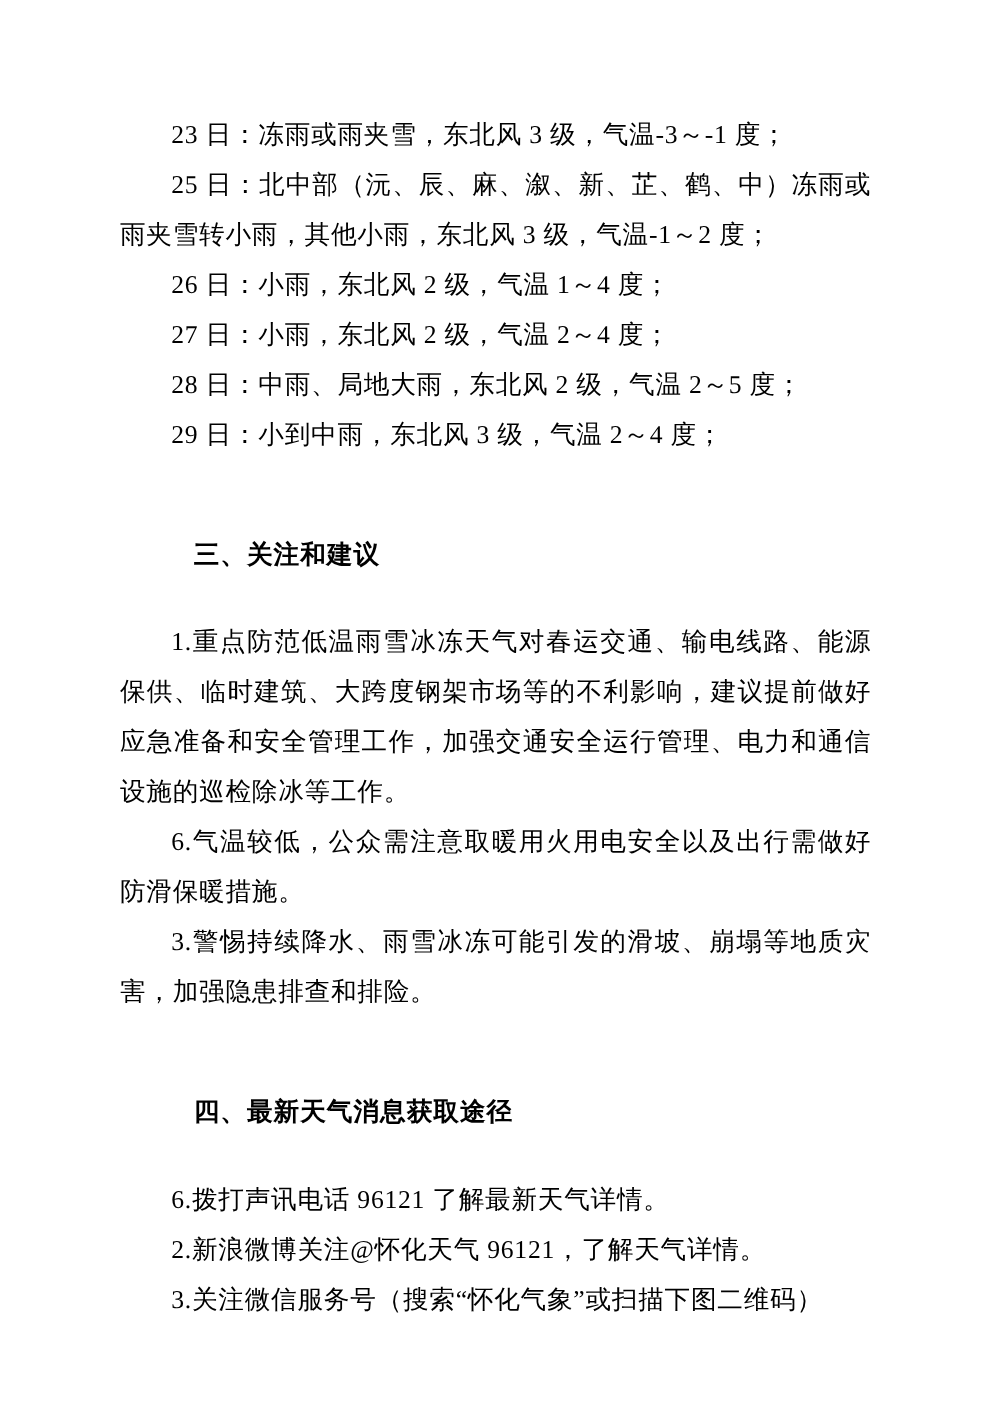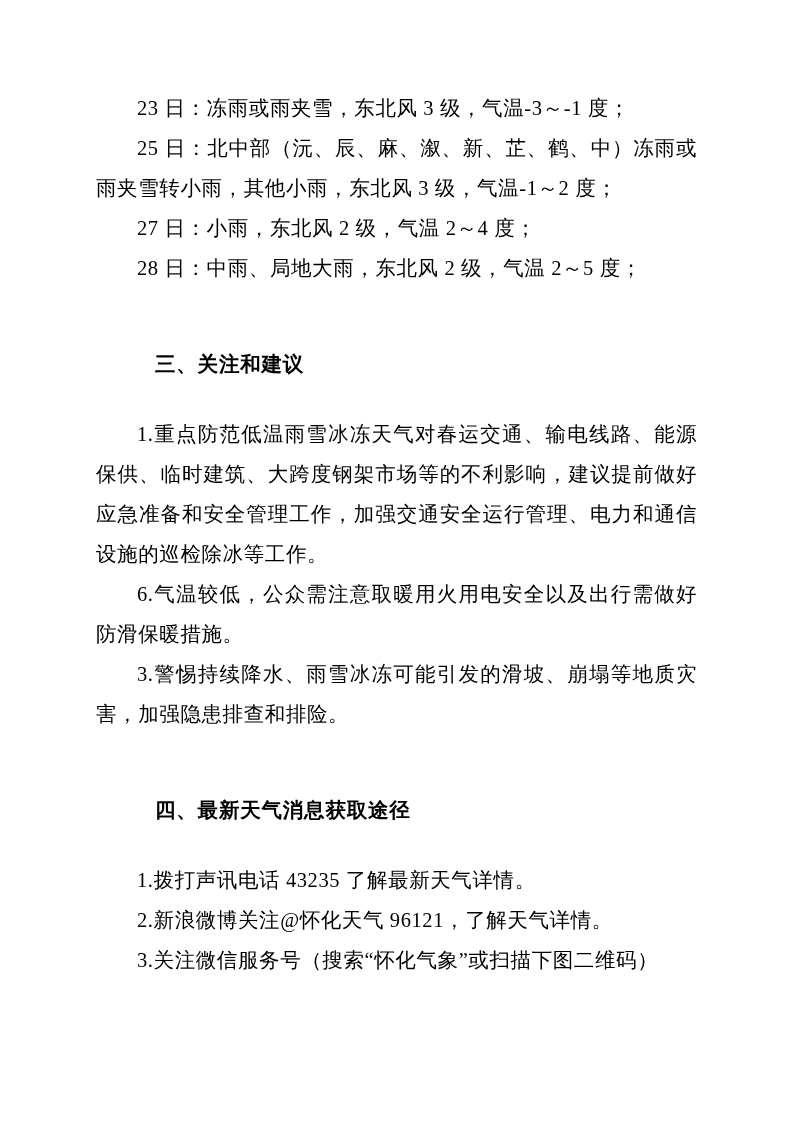--- a/index.html
+++ b/index.html
@@ -51,37 +51,39 @@
   }
 </style>
 </head>
 <body>
 
 <div class="page">
 
   <div class="forecast-block">
     <p class="para">23 日：冻雨或雨夹雪，东北风 3 级，气温-3～-1 度；</p>
     <p class="para">25 日：北中部（沅、辰、麻、溆、新、芷、鹤、中）冻雨或雨夹雪转小雨，其他小雨，东北风 3 级，气温-1～2 度；</p>
+    <p class="para">26 日：小雨，东北风 2 级，气温 1～4 度；</p>
     <p class="para">27 日：小雨，东北风 2 级，气温 2～4 度；</p>
     <p class="para">28 日：中雨、局地大雨，东北风 2 级，气温 2～5 度；</p>
+    <p class="para">29 日：小到中雨，东北风 3 级，气温 2～4 度；</p>
   </div>
 
   <div class="gap-large"></div>
 
   <h2 class="section-heading">三、关注和建议</h2>
 
   <div class="gap-small"></div>
 
   <p class="para">1.重点防范低温雨雪冰冻天气对春运交通、输电线路、能源保供、临时建筑、大跨度钢架市场等的不利影响，建议提前做好应急准备和安全管理工作，加强交通安全运行管理、电力和通信设施的巡检除冰等工作。</p>
   <p class="para">6.气温较低，公众需注意取暖用火用电安全以及出行需做好防滑保暖措施。</p>
   <p class="para">3.警惕持续降水、雨雪冰冻可能引发的滑坡、崩塌等地质灾害，加强隐患排查和排险。</p>
 
   <div class="gap-large"></div>
 
   <h2 class="section-heading">四、最新天气消息获取途径</h2>
 
   <div class="gap-small"></div>
 
-  <p class="para">1.拨打声讯电话 43235 了解最新天气详情。</p>
+  <p class="para">6.拨打声讯电话 96121 了解最新天气详情。</p>
   <p class="para">2.新浪微博关注@怀化天气 96121，了解天气详情。</p>
   <p class="para">3.关注微信服务号（搜索“怀化气象”或扫描下图二维码）</p>
 
 </div>
 
 </body></html>

